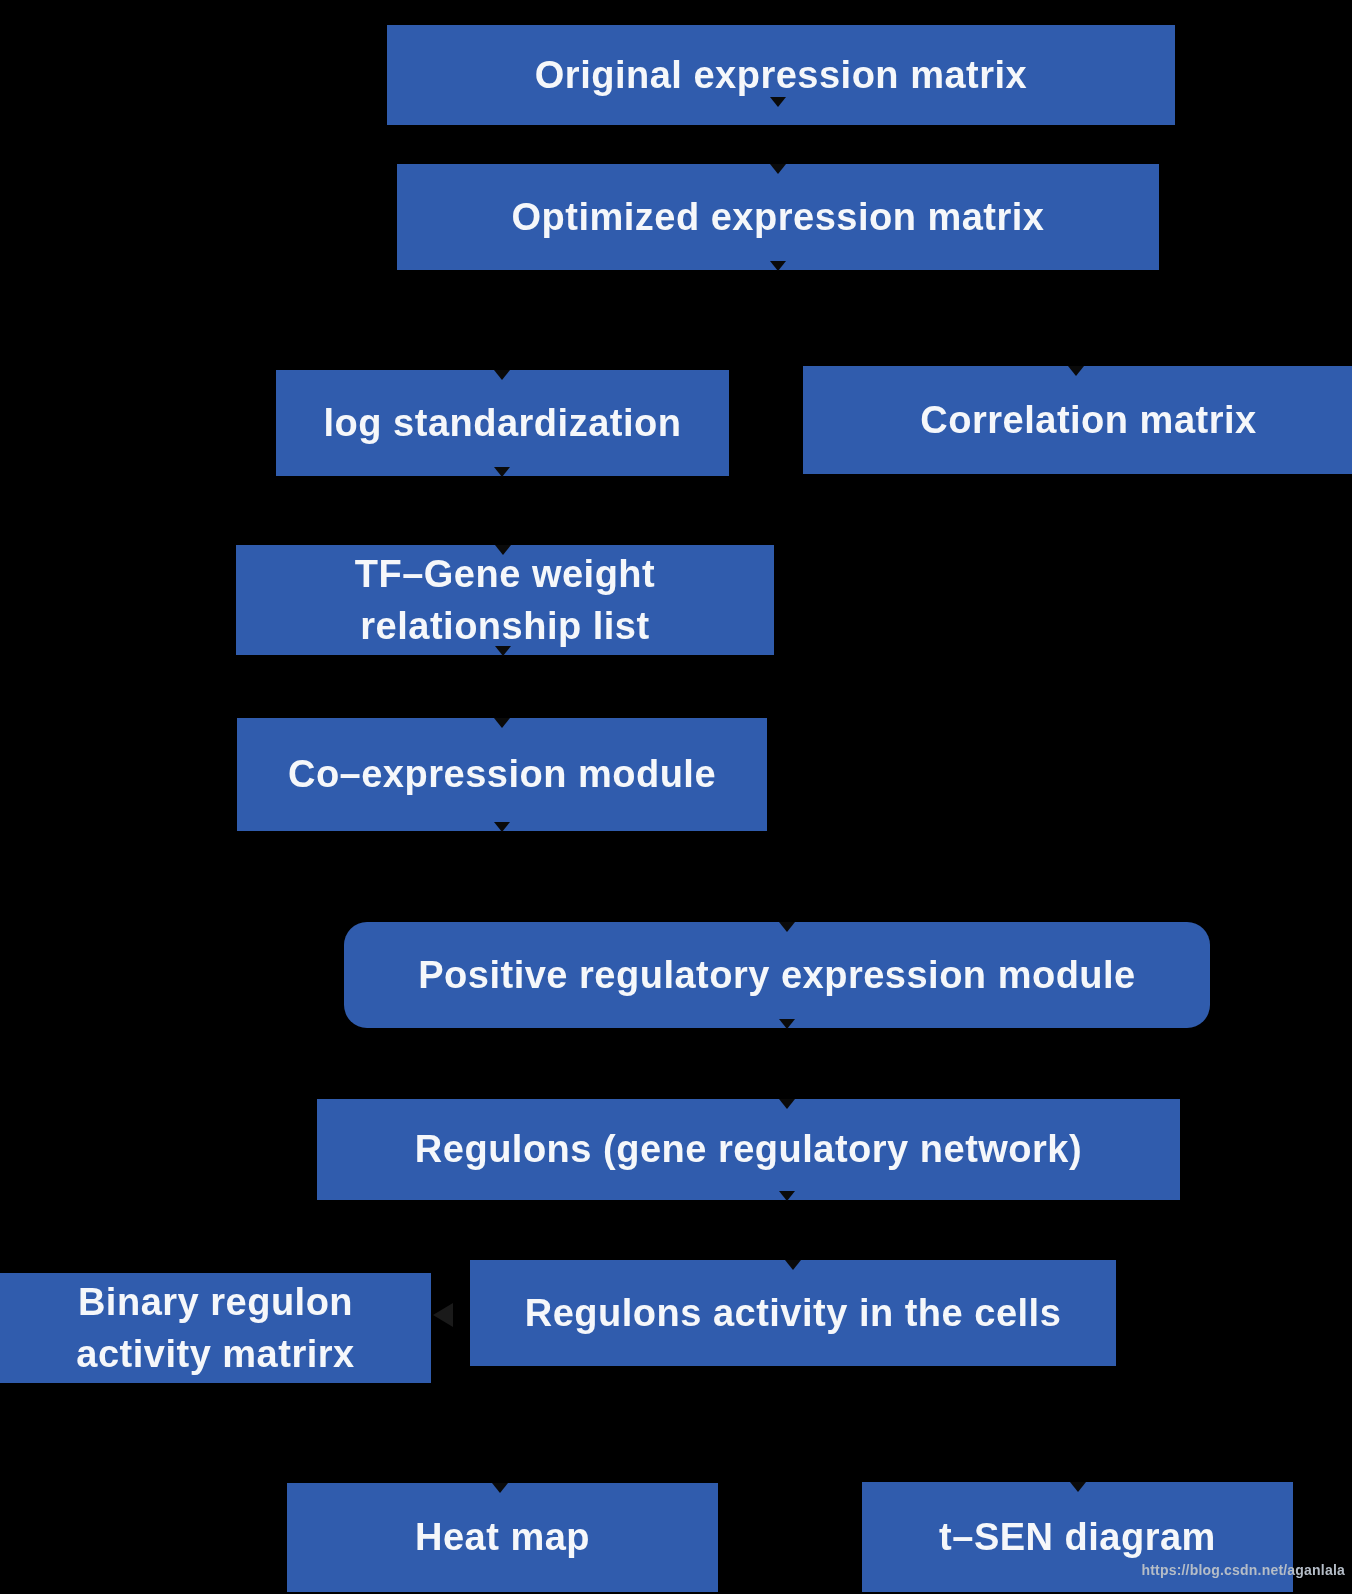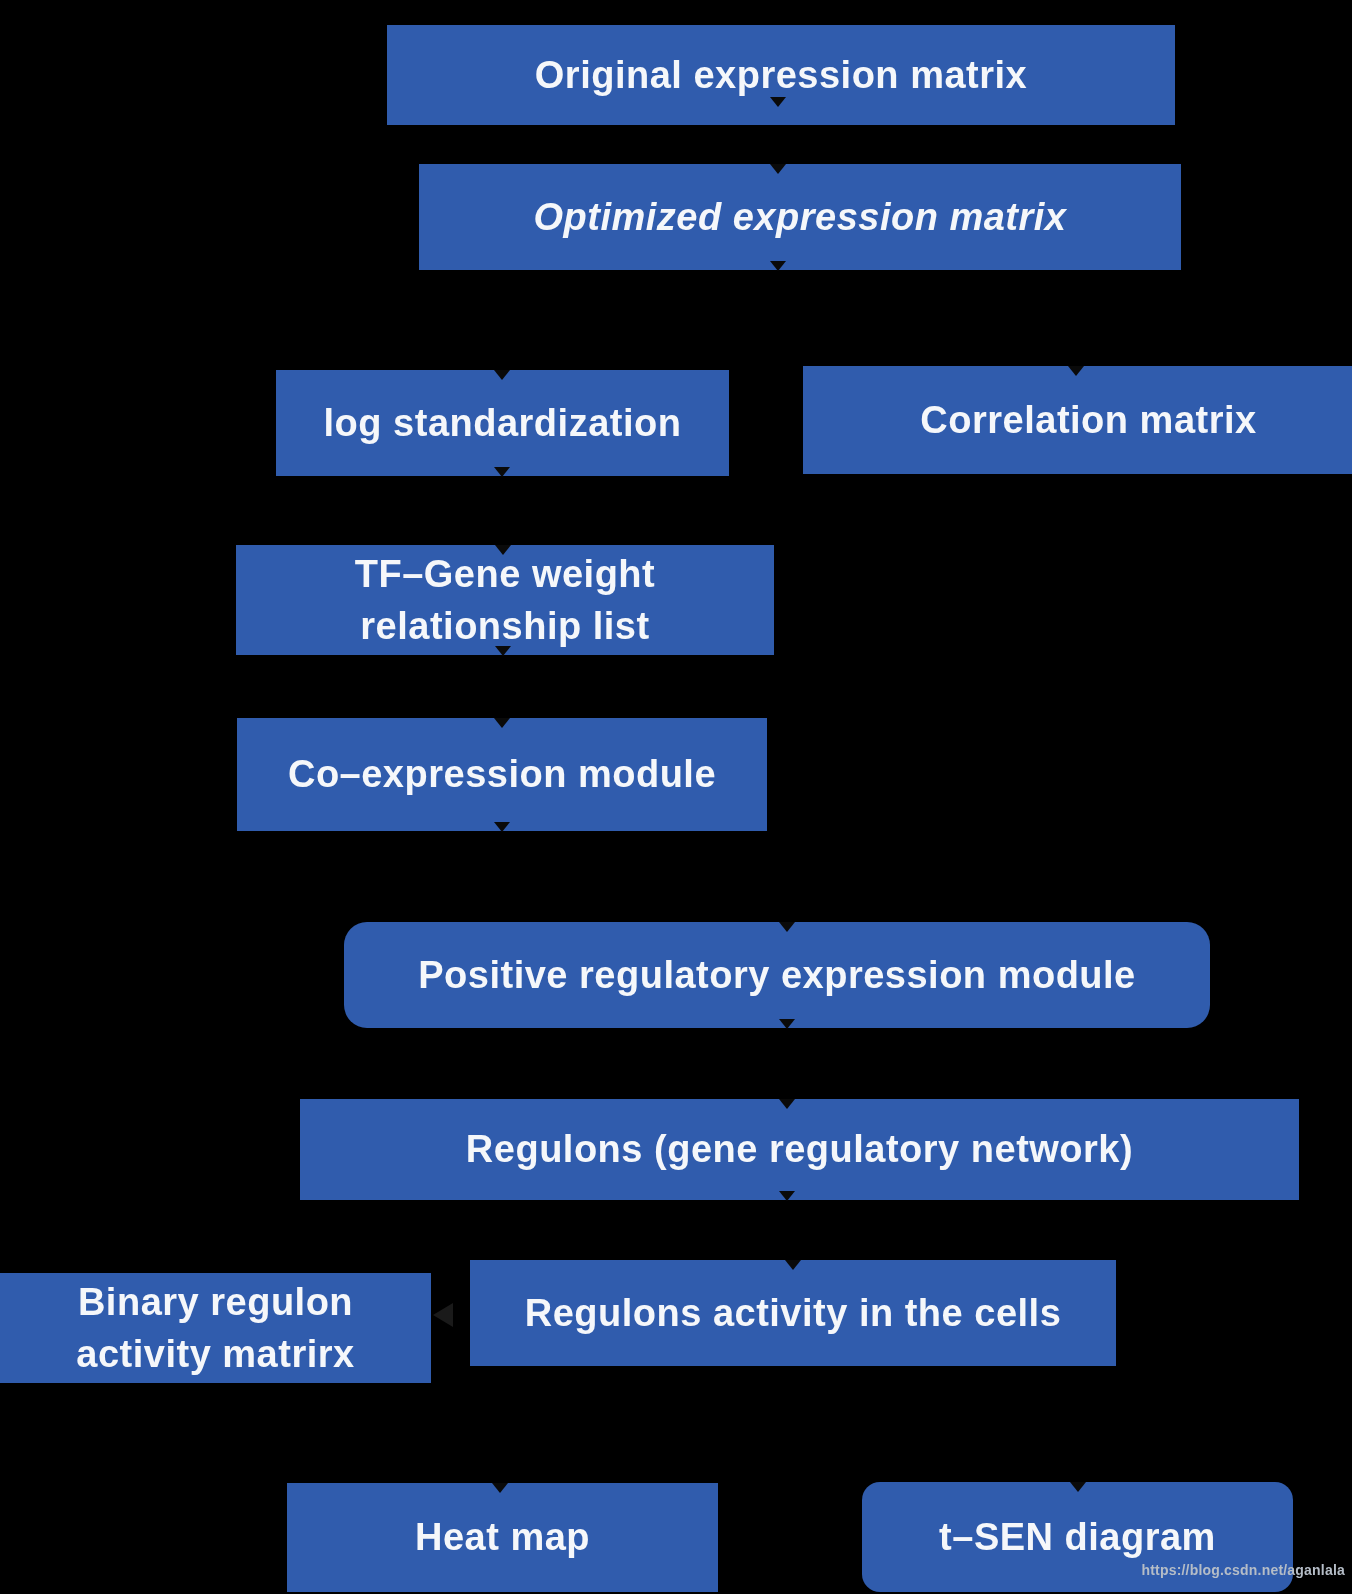--- a/index.html
+++ b/index.html
@@ -30,31 +30,31 @@
     justify-content:center;
     text-align:center;
     font-size:38px;
     font-weight:bold;
     letter-spacing:0.5px;
     white-space:pre-line;
     line-height:1.38;
   }
   
   .n-original      {left:387px; top:5px;    width:788px; height:100px;margin-top:20px;}
-  .n-optimized     {left:419px; top:164px;  width:762px; height:106px;font-style:italic;}
+  .n-optimized     {left:397px; top:164px;  width:762px; height:106px;}
   .n-logstd        {left:276px; top:370px;  width:453px; height:106px;}
   .n-corr          {left:803px; top:366px;  width:571px; height:108px;}
   .n-tfgene        {left:236px; top:545px;  width:538px; height:110px;text-align:center;}
   .n-coexpr        {left:237px; top:718px;  width:530px; height:113px;}
   .n-posreg        {left:344px; top:922px;  width:866px; height:106px;border-radius:23px;}
-  .n-regnet        {left:300px; top:1099px; width:999px; height:101px;}
+  .n-regnet        {left:317px; top:1099px; width:863px; height:101px;}
   .n-binary        {left:0px;   top:1273px; width:431px; height:110px;}
   .n-regact        {left:470px; top:1260px; width:646px; height:106px;}
   .n-heatmap       {left:287px; top:1483px; width:431px; height:109px;}
-  .n-tsen          {left:862px; top:1482px; width:431px; height:110px;border-radius:18px;}
+  .n-tsen          {left:862px; top:1482px; width:431px; height:110px;}
 
   
   .notch{
     position:absolute;
     width:16px;
     height:10px;
     background:var(--remnant);
     clip-path:polygon(0 0,100% 0,50% 100%);
   }
   .arrow-left{

